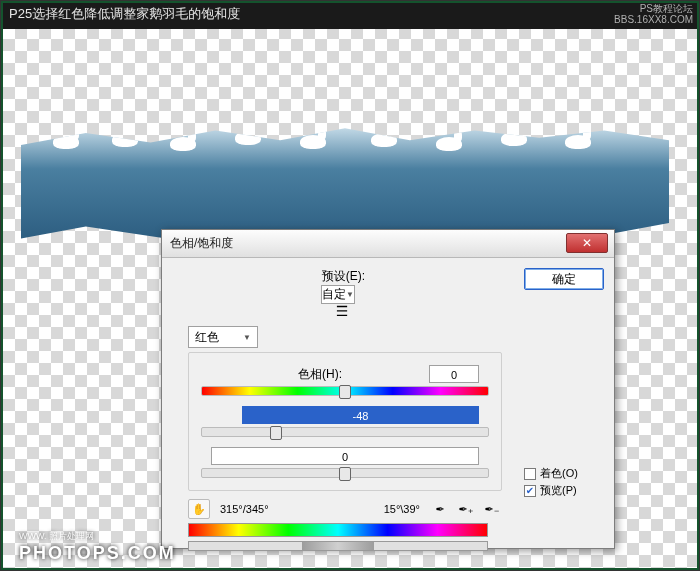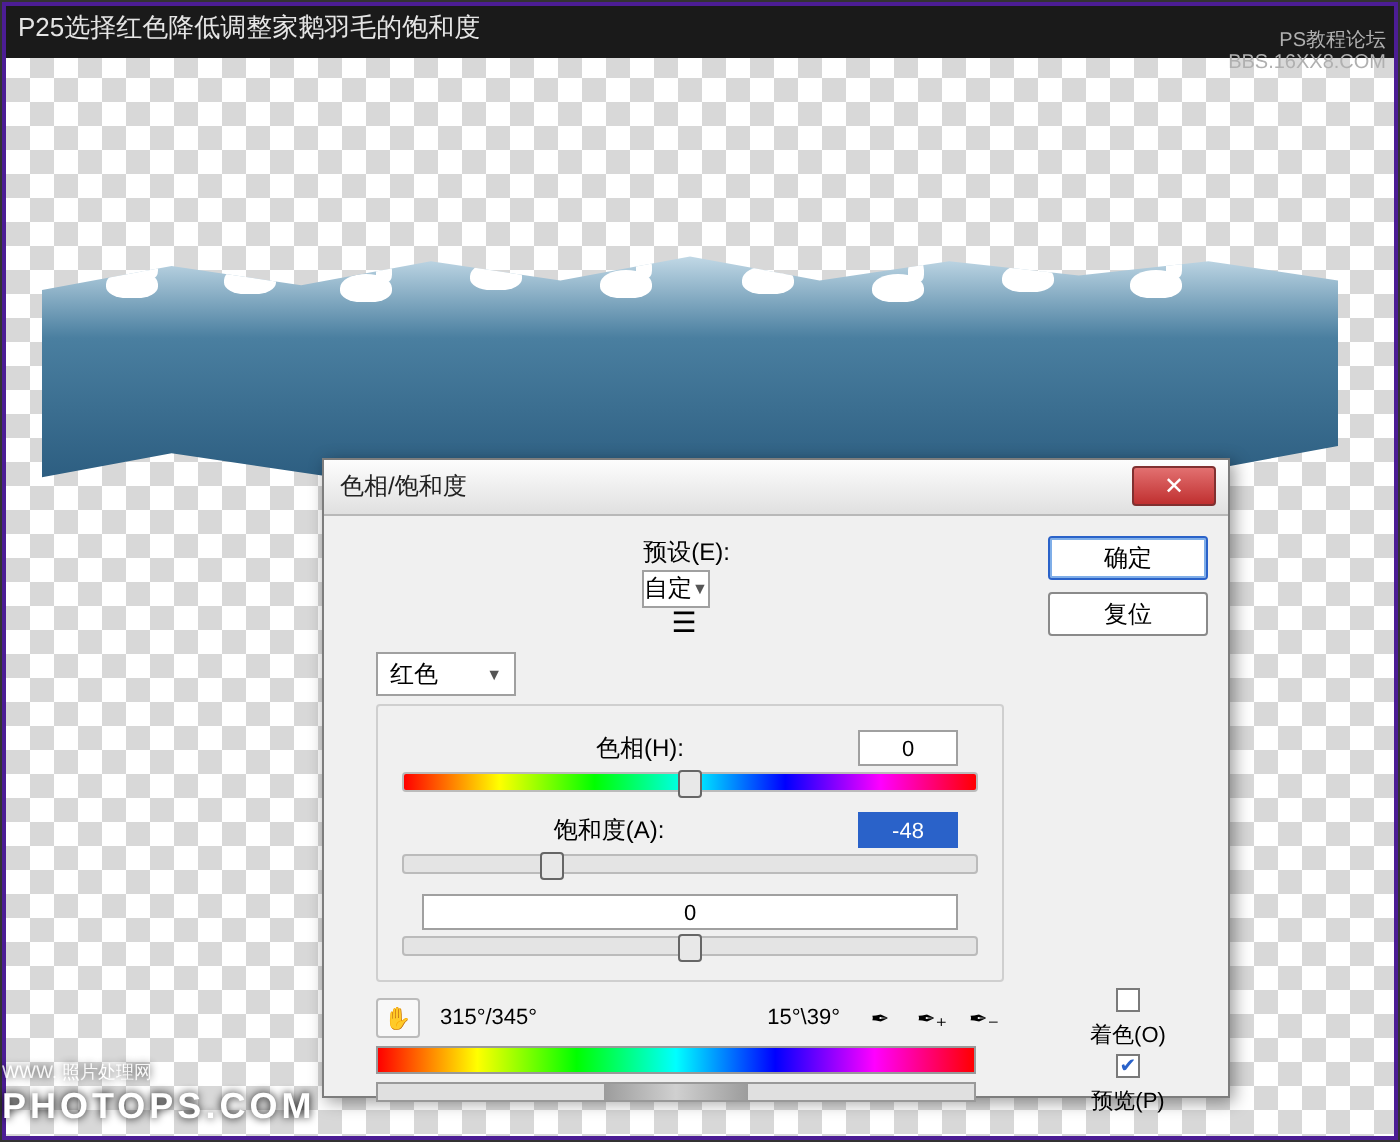--- a/index.html
+++ b/index.html
@@ -1,32 +1,32 @@
 <!DOCTYPE html>
 <html><head>
 <meta charset="utf-8">
 <style>
   * { box-sizing: border-box; margin: 0; padding: 0; font-family: "Microsoft YaHei", sans-serif; }
   body { width: 700px; height: 571px; overflow: hidden; position: relative; }
 
-  .canvas { position: absolute; inset: 0; border: 1px solid #333; background: #4c1d95; }
+  .canvas { position: absolute; inset: 0; border: 1px solid #333; background: #14532d; }
   .transparency {
     position: absolute; inset: 2px;
     background-image:
       linear-gradient(45deg, #d8d8d8 25%, transparent 25%, transparent 75%, #d8d8d8 75%),
       linear-gradient(45deg, #d8d8d8 25%, transparent 25%, transparent 75%, #d8d8d8 75%);
     background-size: 24px 24px;
     background-position: 0 0, 12px 12px;
     background-color: #fff;
   }
 
   .header-strip { position: absolute; left: 2px; right: 2px; top: 2px; height: 26px; background: #1a1a1a; }
   .caption { position: absolute; left: 8px; top: 4px; color: #e5e5e5; font-size: 13px; }
-  .wm-topright { position: absolute; right: 6px; top: 14px; color: #b0b0b0; font-size: 10px; text-align: right; line-height: 1.1; font-family: monospace; }
-  .wm-bottomleft { position: absolute; left: 0; bottom: 6px; color: #ffffff; font-size: 18px; font-weight: 700; letter-spacing: 2px; text-shadow: 0 0 4px #000; }
+  .wm-topright { position: absolute; right: 6px; top: 2px; color: #b0b0b0; font-size: 10px; text-align: right; line-height: 1.1; font-family: monospace; }
+  .wm-bottomleft { position: absolute; left: 18px; bottom: 6px; color: #ffffff; font-size: 18px; font-weight: 700; letter-spacing: 2px; text-shadow: 0 0 4px #000; }
   .wm-bottomleft small { display:block; font-size:9px; font-weight:400; letter-spacing:0; opacity:.8; }
 
   
   .water {
     position: absolute; left: 20px; right: 30px; top: 120px; height: 120px;
     background: linear-gradient(#d6e8f2 0%, #4a7fa0 40%, #2c5d80 100%);
     clip-path: polygon(0% 20%, 10% 10%, 20% 18%, 30% 8%, 40% 16%, 50% 6%, 60% 16%, 70% 8%, 80% 14%, 90% 8%, 100% 16%, 100% 85%, 85% 100%, 70% 90%, 55% 100%, 40% 92%, 25% 100%, 10% 88%, 0% 98%);
   }
   .goose { position:absolute; width:30px; height:22px; }
   .goose::before { content:""; position:absolute; bottom:0; left:0; width:26px; height:14px; background:#fff; border-radius:50% 50% 40% 40%; }
@@ -66,21 +66,21 @@
   .eyedrops { display:flex; gap:6px; }
   .eyedrop { width:20px; height:18px; display:flex; align-items:center; justify-content:center; border:1px solid transparent; }
 
   .rangebar { margin:2px 14px 4px; }
   .rangebar .bar { height:14px; border:1px solid #999; background:linear-gradient(90deg, red, #ff0, #0f0, #0ff, #00f, #f0f, red); position:relative; }
   .selbar { margin:0 14px; height:10px; border:1px solid #999; position:relative; background:#e0e0e0; }
   .selbar .fill { position:absolute; left:38%; right:38%; top:0; bottom:0; background:linear-gradient(90deg,#9c9c9c,#d0d0d0,#9c9c9c); }
 
   .btn { display:block; width:80px; height:22px; margin-bottom:6px; background:#fff; border:1px solid #8a8a8a; border-radius:2px; text-align:center; line-height:20px; }
   .btn.primary { border:1px solid #2a62c9; box-shadow:0 0 0 1px #7faee8 inset; }
-  .chkrow { display:flex; align-items:center; gap:4px; font-size:11px; margin-top:2px;flex-direction:column; }
+  .chkrow { display:flex; align-items:center; gap:4px; font-size:11px; margin-top:2px; }
   .chkbox { width:12px; height:12px; border:1px solid #7a7a7a; background:#fff; display:inline-flex; align-items:center; justify-content:center; font-size:10px; color:#2a62c9; }
 
   .sidespacer { height:168px; }
 </style>
 </head>
 <body>
 
 <div class="canvas">
   <div class="transparency"></div>
 
@@ -133,21 +133,20 @@
               <span>色相(H):</span>
               <span class="numbox">0</span>
             </div>
             <div class="track hue">
               <div class="thumb" style="left:50%;"></div>
             </div>
           </div>
 
           <div class="sliderrow">
             <div class="labels">
-              <span>饱和度(A):</span>
               <span class="numbox hl">-48</span>
             </div>
             <div class="track">
               <div class="thumb" style="left:26%;"></div>
             </div>
           </div>
 
           <div class="sliderrow" style="margin-bottom:2px;">
             <div class="labels">
               <span class="numbox">0</span>
@@ -173,21 +172,20 @@
         <div class="rangebar">
             <div class="bar"></div>
           </div>
         <div class="selbar">
             <div class="fill"></div>
           </div>
       </div>
 
       <div class="side">
         <div class="btn primary">确定</div>
-        <div class="btn">复位</div>
         <div class="sidespacer"></div>
         <div class="chkrow">
           <span class="chkbox"></span>
           <span>着色(O)</span>
         </div>
         <div class="chkrow">
           <span class="chkbox">✔</span>
           <span>预览(P)</span>
         </div>
       </div>

